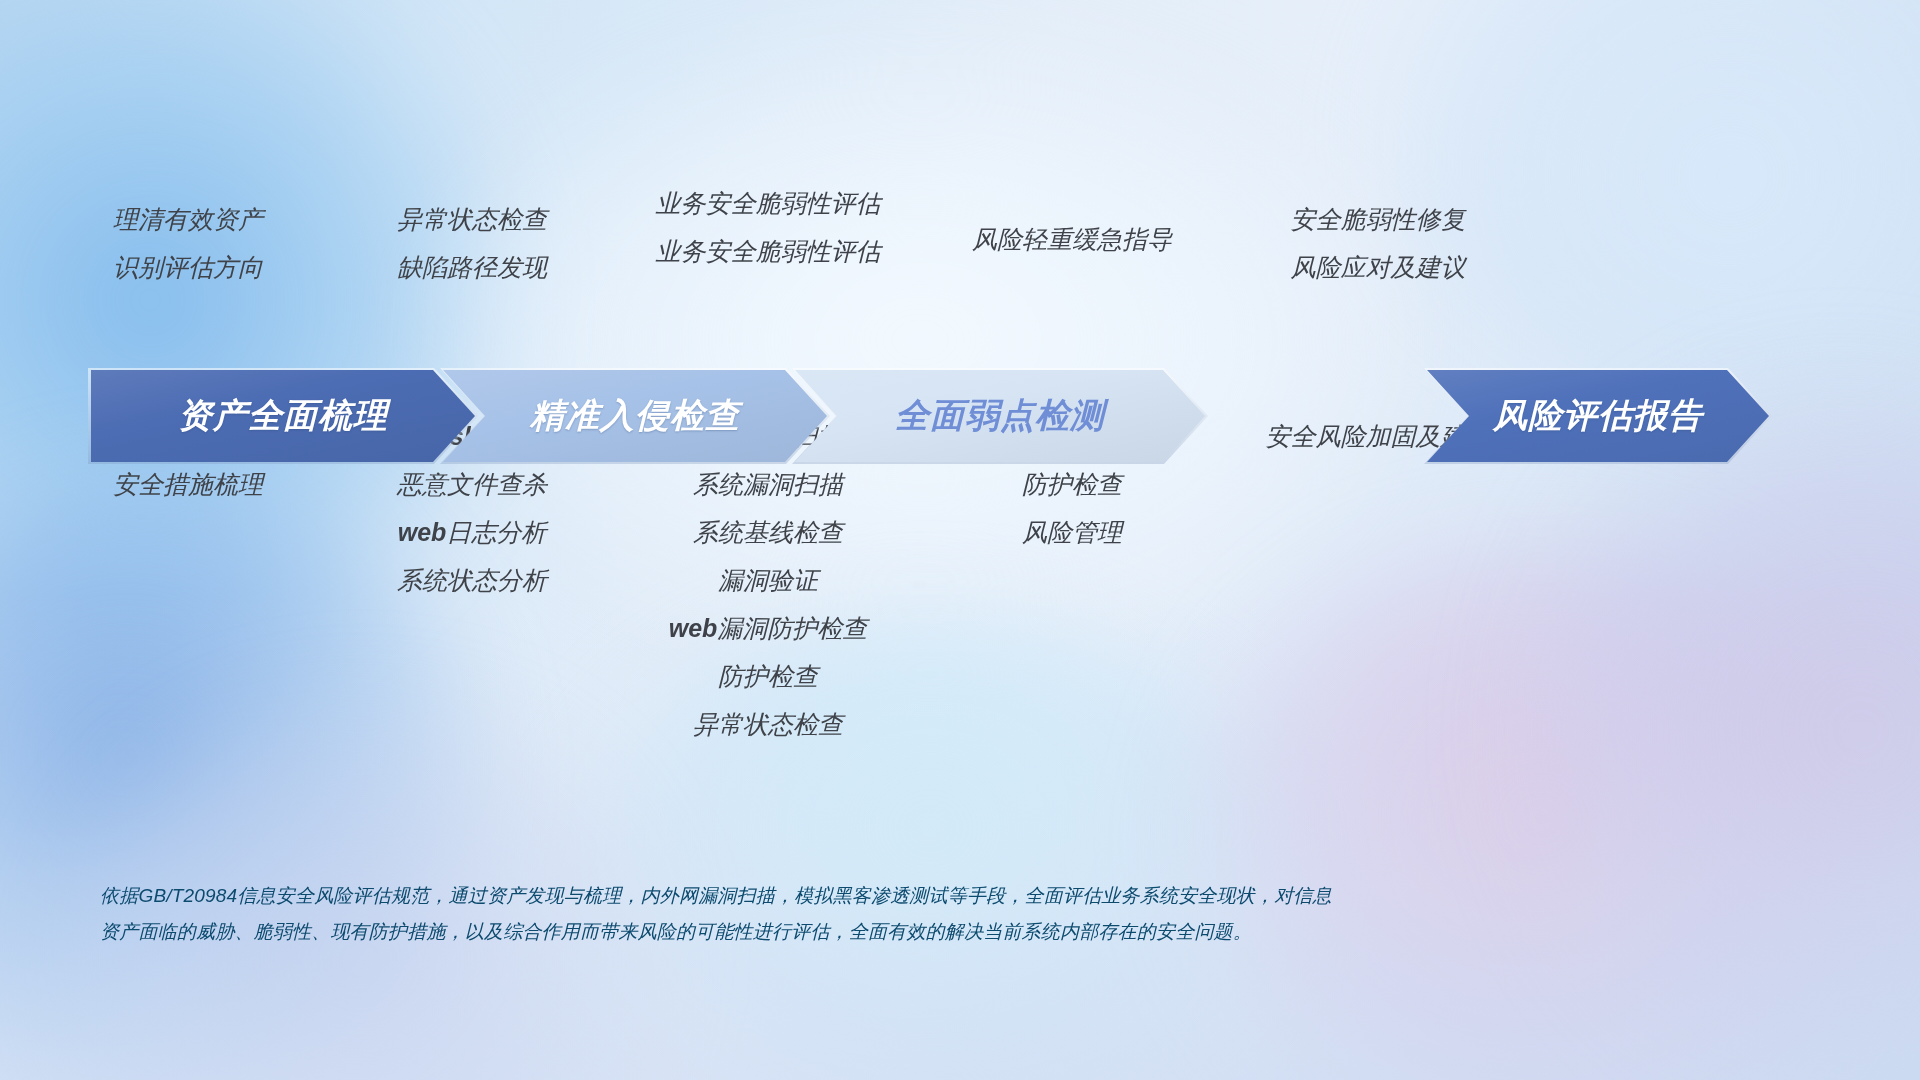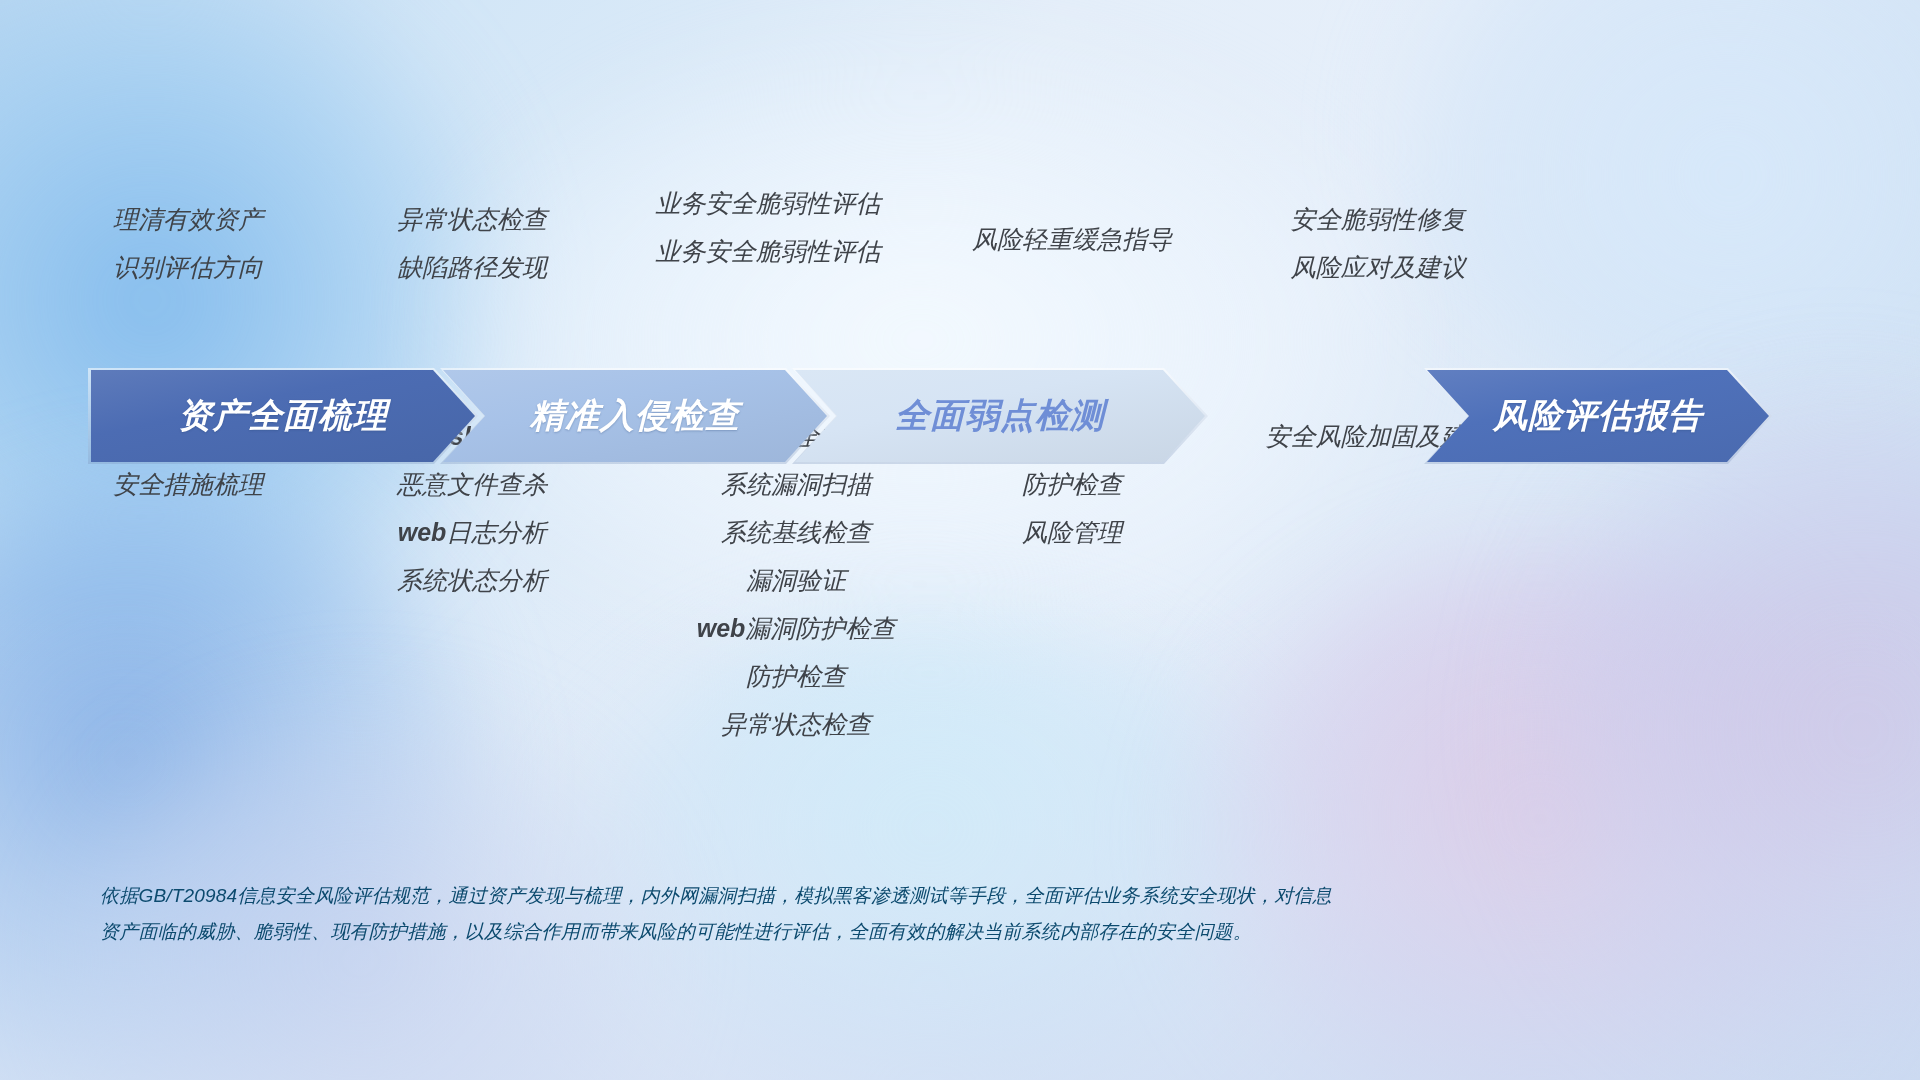--- a/index.html
+++ b/index.html
@@ -189,21 +189,21 @@
     <div class="col-bot" id="bot-0" style="left: -112px; width: 600px; top: 412px;">
         <span class="line">业务系统梳理</span>
         <span class="line">安全措施梳理</span>
       </div>
     <div class="col-bot" id="bot-1" style="left: 172px; width: 600px; top: 412px;">
         <span class="line"><span class="b">websshell</span>检查</span>
         <span class="line">恶意文件查杀</span>
         <span class="line"><span class="b">web</span>日志分析</span>
         <span class="line">系统状态分析</span>
       </div>
-    <div class="col-bot" id="bot-2" style="left: 496px; width: 600px; top: 412px;">
+    <div class="col-bot" id="bot-2" style="left: 468px; width: 600px; top: 412px;">
         <span class="line"><span class="b">web</span>安全扫描</span>
         <span class="line">系统漏洞扫描</span>
         <span class="line">系统基线检查</span>
         <span class="line">漏洞验证</span>
         <span class="line"><span class="b">web</span>漏洞防护检查</span>
         <span class="line">防护检查</span>
         <span class="line">异常状态检查</span>
       </div>
     <div class="col-bot" id="bot-3" style="left: 772px; width: 600px; top: 412px;">
         <span class="line">已有安全控制措施</span>

